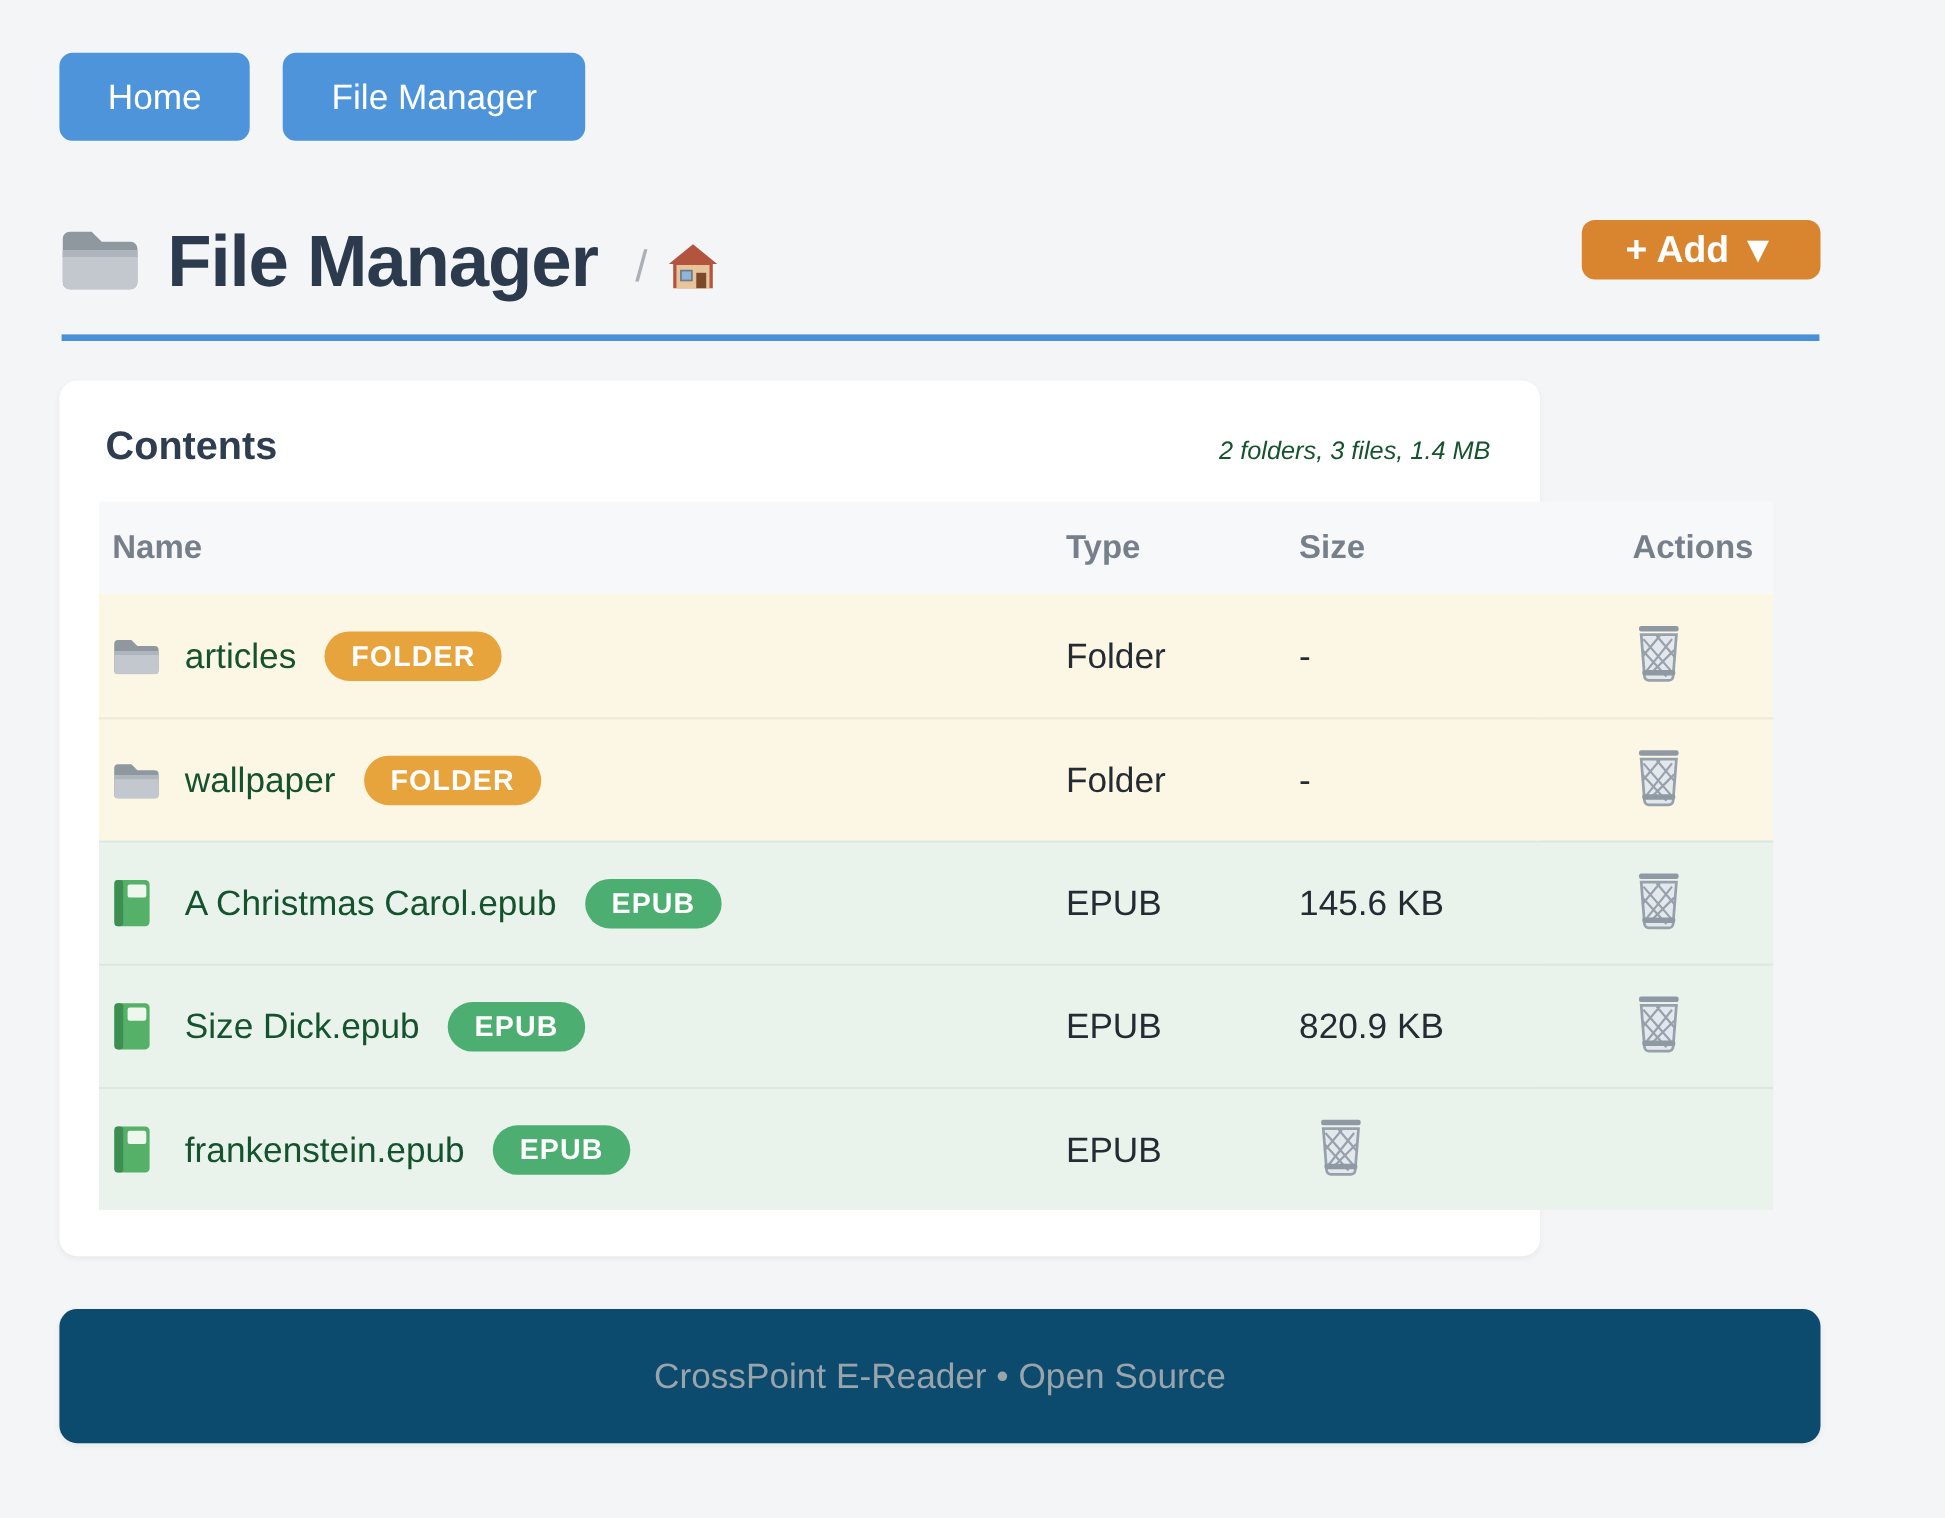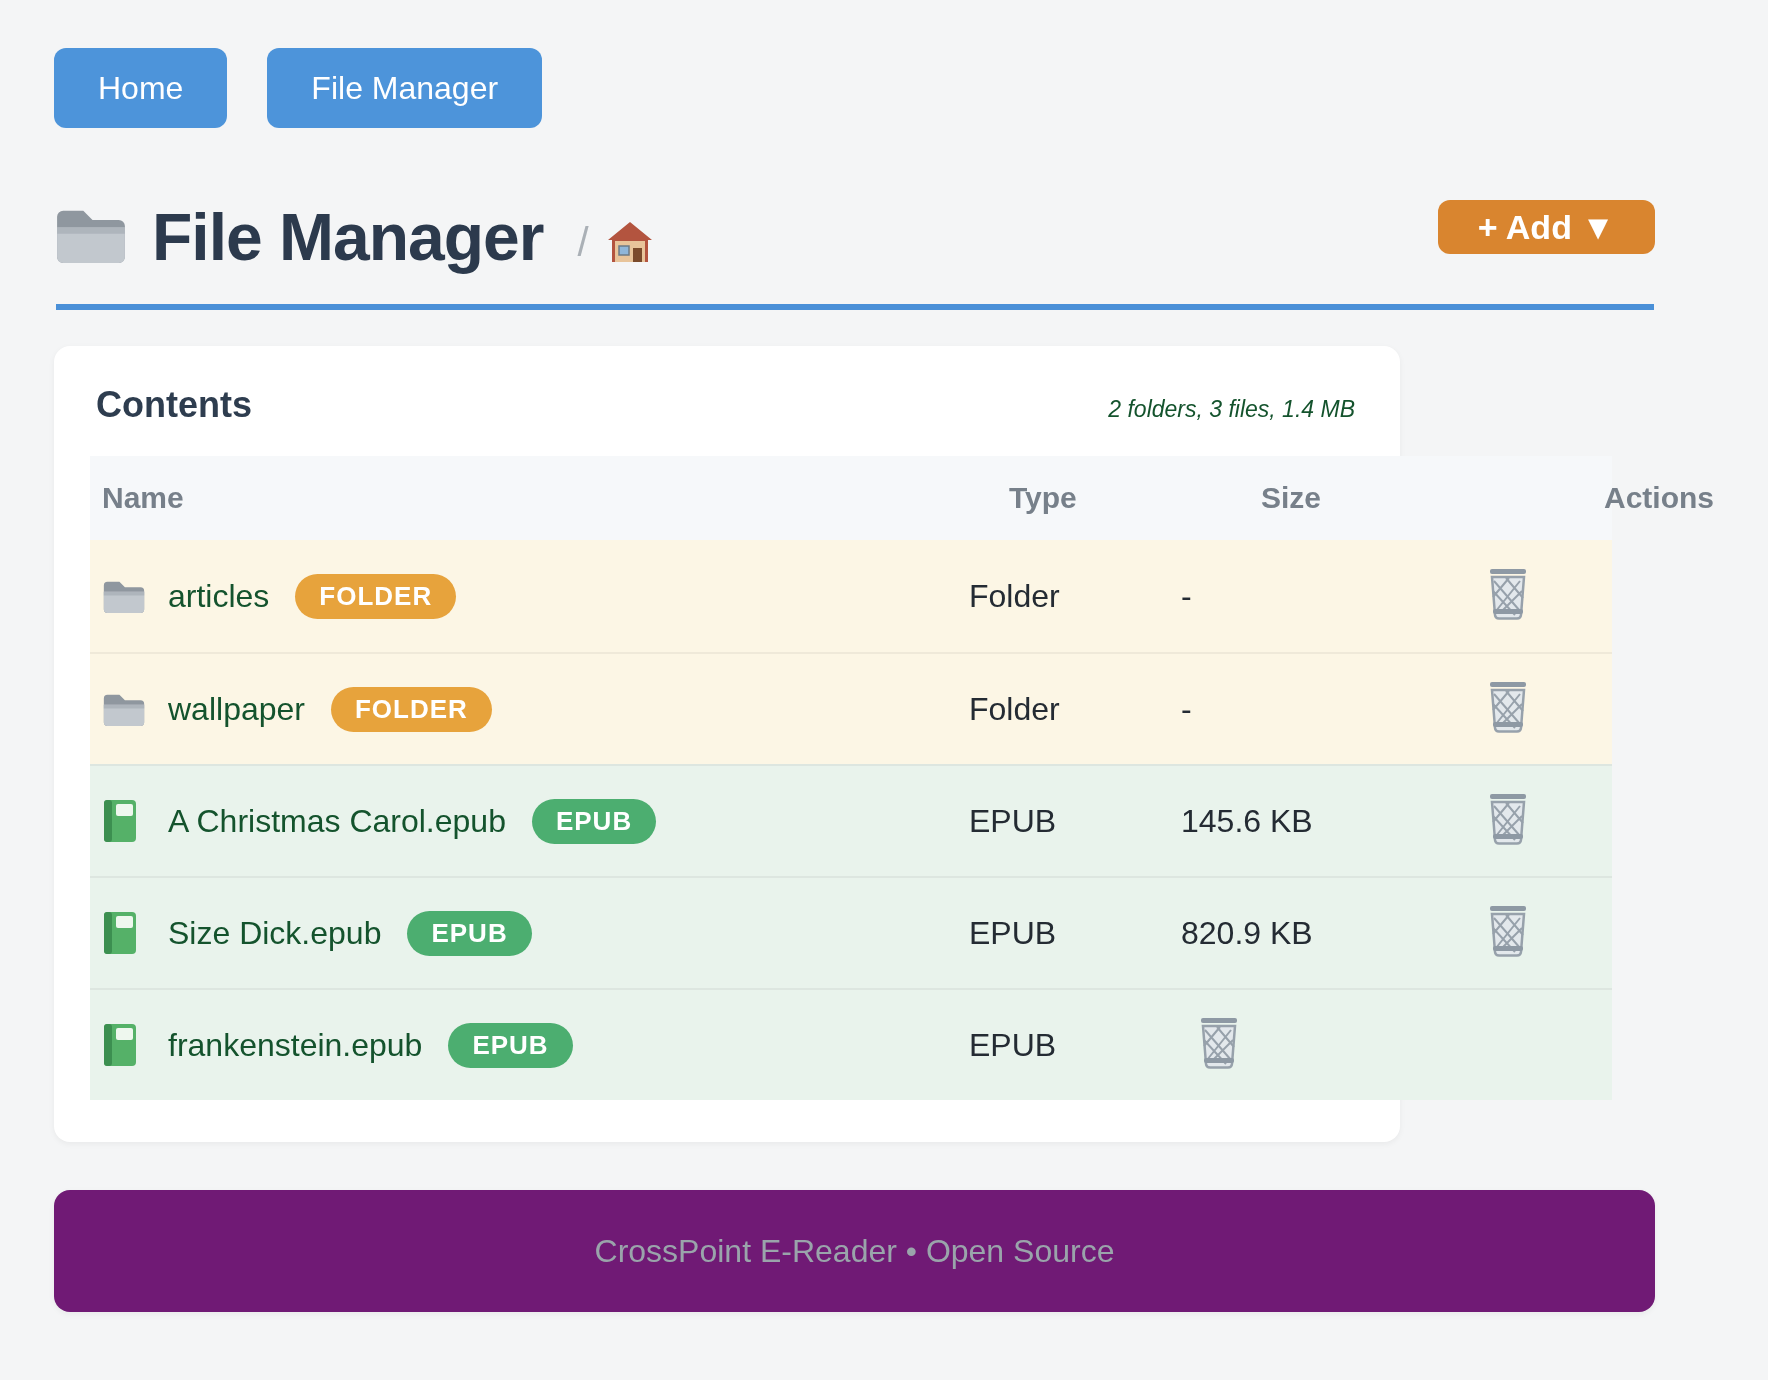--- a/index.html
+++ b/index.html
@@ -7,21 +7,21 @@
   body {
     width: 1768px; height: 1380px;
     background: #f4f5f6;
     font-family: "Liberation Sans", "DejaVu Sans", sans-serif;
     color: #242b33;
     overflow: hidden;
   }
   .page { width: 1601px; margin-left: 54px; padding-top: 48px; }
 
   
-  .nav-row { display: flex; gap: 40px; }
+  .nav-row { display: flex; gap: 30px; }
   .nav-btn {
     background: #4d94da; color: #ffffff;
     border: none; border-radius: 12px;
     font-family: inherit; font-size: 32px;
     padding: 24px 44px; cursor: pointer; line-height: 1;
   }
 
   
   .header-row {
     margin-top: 76px;
@@ -62,21 +62,21 @@
   .card-summary { font-size: 23px; color: #14532d; font-style: italic; }
 
   .table { margin-top: 30px; width: 1522px; }
   .trow {
     display: grid;
     grid-template-columns: 879px 212px 289px 142px;
     align-items: center;
   }
   .thead {
     background: #f6f8fa; height: 84px;
-    font-size: 30px; font-weight: 700; color: #77808a; gap: 40px;
+    font-size: 30px; font-weight: 700; color: #77808a;
   }
   .cell-name { padding-left: 12px; display: flex; align-items: center; }
   .cell-actions { padding-left: 14px; }
   .tbody .trow { height: 112px; border-top: 2px solid rgba(0,0,0,0.05); }
   .tbody .trow:first-child { border-top: none; }
   .row-folder { background: #fcf6e5; }
   .row-file   { background: #e9f3ec; }
 
   .row-icon { width: 44px; height: 40px; margin-right: 22px; flex: none; display: flex; align-items: center; }
   .row-icon svg { width: 100%; }
@@ -92,21 +92,21 @@
   .cell-type, .cell-size { font-size: 32px; color: #242b33; }
   .trash-btn {
     background: none; border: none; padding: 0; cursor: pointer;
     width: 52px; height: 56px; display: inline-flex;
   }
   .trash-btn svg { width: 48px; height: 54px; }
 
   
   .footer-card {
     margin-top: 48px; width: 1601px; height: 122px;
-    background: #701a75; border-radius: 16px;
+    background: #0c4a6e; border-radius: 16px;
     box-shadow: 0 2px 6px rgba(0,0,0,0.05);
     display: flex; align-items: center; justify-content: center;
   }
   .footer-text { font-size: 32px; color: #9aa4ab; }
 </style>
 </head>
 <body>
 
 <svg width="0" height="0" style="position:absolute" aria-hidden="true">
   <defs>

